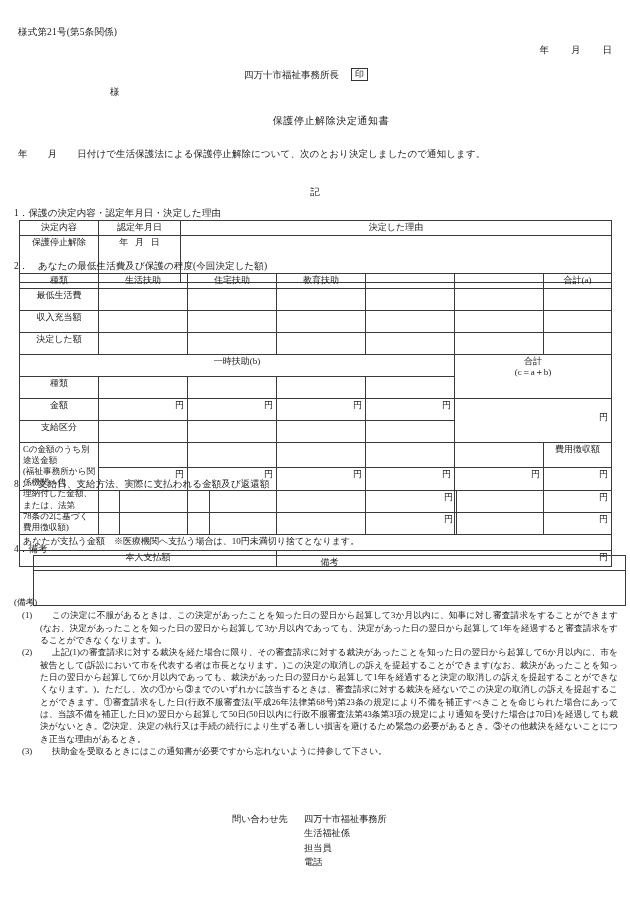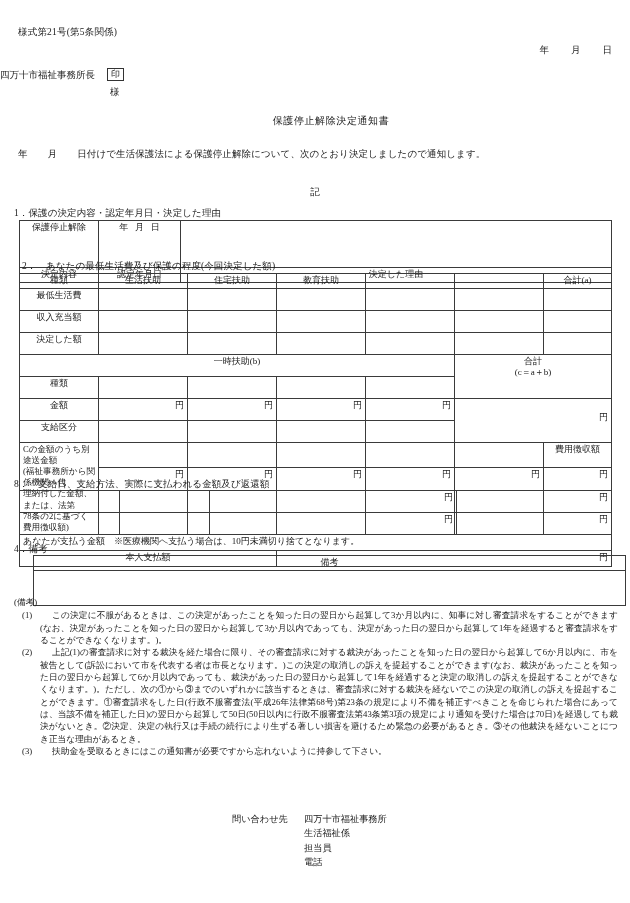--- a/index.html
+++ b/index.html
@@ -32,21 +32,21 @@
     letter-spacing: .2px;
   }
   #date-line {
     left: 0; right: 18px; top: 44px;
     text-align: right;
     font-size: 9.5px;
   }
   #date-line .sp { display: inline-block; width: 22px; }
   #issuer-line {
     left: 0; right: 18px; top: 68px;
-    text-align: left;
+    text-align: center;
     font-size: 9.5px;
   }
   .seal-box {
     display: inline-block;
     border: 1px solid #333;
     padding: 0px 3px 1px 3px;
     margin-left: 12px;
     font-size: 9px;
     line-height: 1.15;
     vertical-align: 1px;
@@ -73,21 +73,21 @@
     text-align: center;
     font-size: 9.5px;
   }
 
   
   .sec-head {
     font-size: 9.5px;
     letter-spacing: .1px;
   }
   #sec1-head { left: 14px; top: 207px; }
-  #sec2-head { left: 14px; top: 260px; margin-left: 8px; }
+  #sec2-head { left: 14px; top: 260px; }
   #sec3-head { left: 14px; top: 478px; }
   #sec4-head { left: 14px; top: 543px; }
 
   
   table.grid {
     border-collapse: collapse;
     table-layout: fixed;
     font-size: 9px;
   }
   table.grid td, table.grid th {
@@ -188,30 +188,30 @@
   <div class="abs sec-head" id="sec1-head">1．保護の決定内容・認定年月日・決定した理由</div>
 
   <table class="abs grid" id="tbl1">
     <colgroup>
         <col style="width:79px">
         <col style="width:82px">
         <col style="width:431px">
       </colgroup>
     <tbody>
       <tr>
+        <td class="ctr mid">決定内容</td>
+        <td class="ctr mid">認定年月日</td>
+        <td class="ctr mid">決定した理由</td>
+      </tr>
+      <tr>
         <td class="ctr cell-xtall">保護停止解除</td>
         <td class="ctr cell-xtall">
           <span>年</span>&nbsp;&nbsp;&nbsp;<span>月</span>&nbsp;&nbsp;&nbsp;<span>日</span>
         </td>
         <td class="cell-xtall"></td>
-      </tr>
-      <tr>
-        <td class="ctr mid">決定内容</td>
-        <td class="ctr mid">認定年月日</td>
-        <td class="ctr mid">決定した理由</td>
       </tr>
     </tbody>
   </table>
 
   <div class="abs sec-head" id="sec2-head">2．　あなたの最低生活費及び保護の程度(今回決定した額)</div>
 
   <table class="abs grid" id="tbl2">
     <colgroup>
       <col style="width:79px">
         <col style="width:89px">

